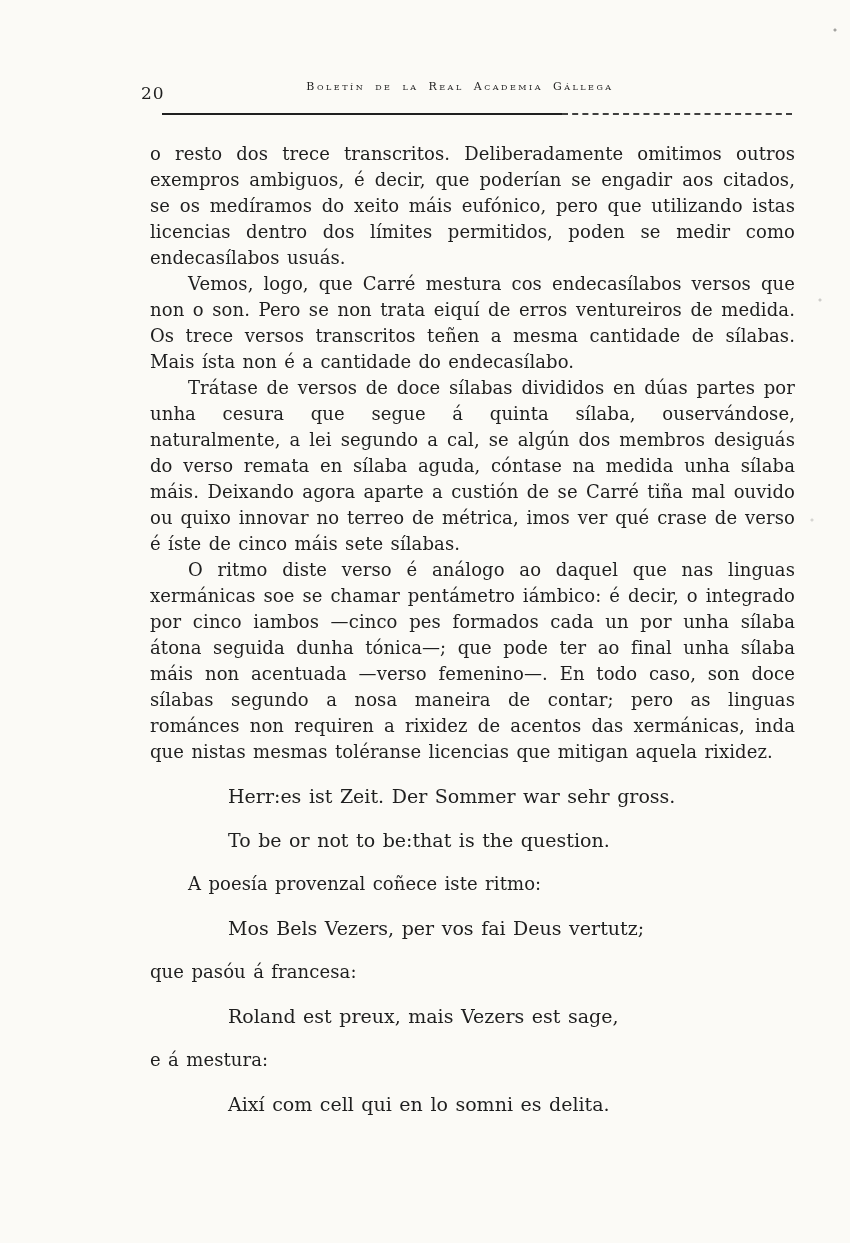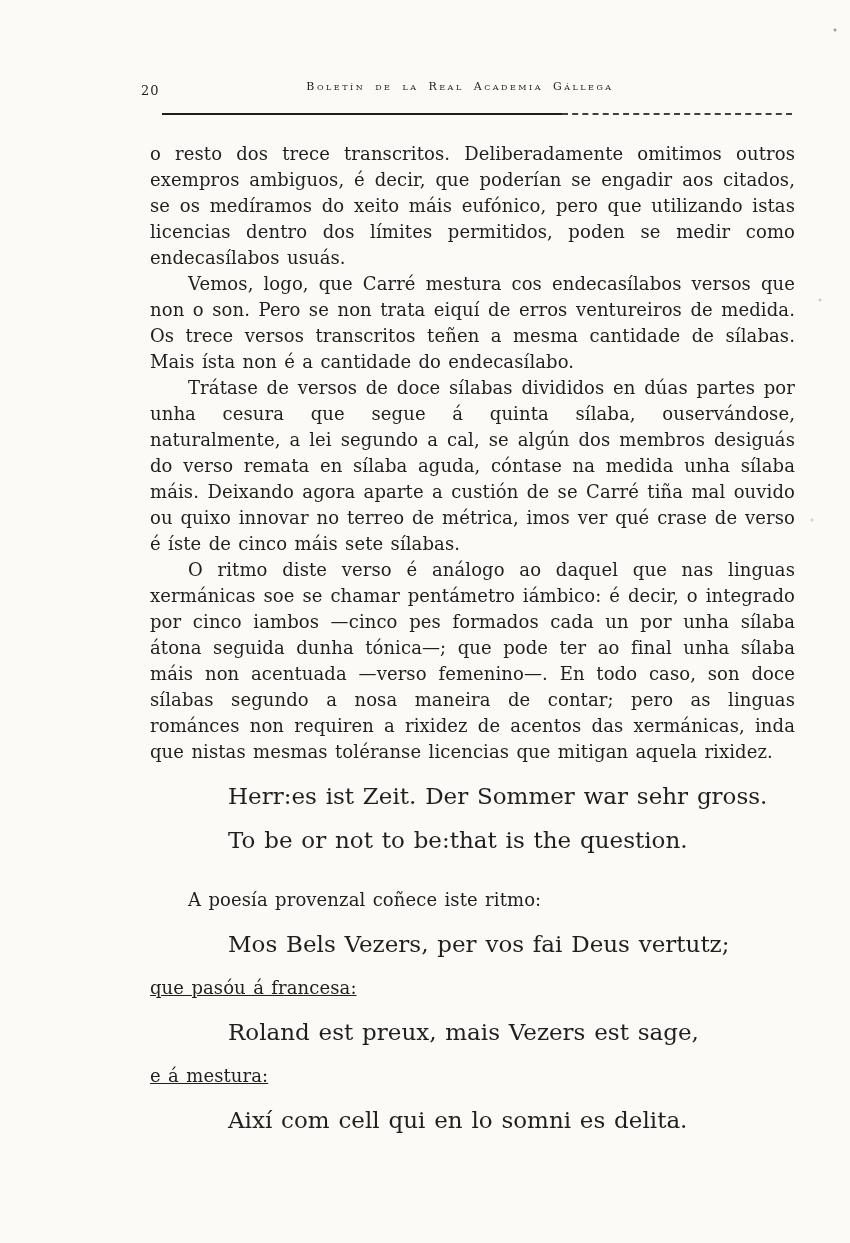--- a/index.html
+++ b/index.html
@@ -18,21 +18,21 @@
     position:relative;
     width:850px;height:1243px;
     background:
       radial-gradient(circle at 835px 30px, rgba(0,0,0,.35) 1px, transparent 2px),
       radial-gradient(circle at 820px 300px, rgba(0,0,0,.18) 1px, transparent 2px),
       radial-gradient(circle at 812px 520px, rgba(0,0,0,.15) 1px, transparent 2px),
       var(--paper);
   }
   .page-num{
     position:absolute;left:141px;top:83px;
-    font-size:13px;letter-spacing:1px;
+    font-size:17px;letter-spacing:1px;
   }
   .journal-title{
     position:absolute;left:150px;top:80px;width:620px;
     text-align:center;
     font-variant:small-caps;
     font-size:11px;
     letter-spacing:2.5px;
     word-spacing:4px;
     white-space:nowrap;
   }
@@ -55,30 +55,30 @@
   }
   .para{
     margin:0;
     font-size:18px;
     line-height:26px;
     text-align:justify;
     word-spacing:1.5px;
     letter-spacing:.1px;
   }
   .indent{text-indent:38px;}
-  .lead-in{margin-top:18px;text-align:left;text-decoration:underline;}
+  .lead-in{margin-top:18px;text-align:left;}
   .after-prose{margin-top:20px;}
   .verse{
     margin:18px 0 0 78px;
-    font-size:23px;
+    font-size:19px;
     line-height:26px;
     text-align:left;
     word-spacing:1.5px;
   }
-  .spacer-para{margin-top:34px;}
+  .spacer-para{margin-top:18px;}
 </style>
 </head>
 <body>
 
 <div class="page">
 
   <span class="page-num">20</span>
 
   <div class="journal-title">Boletín de la Real Academia Gállega</div>
 

